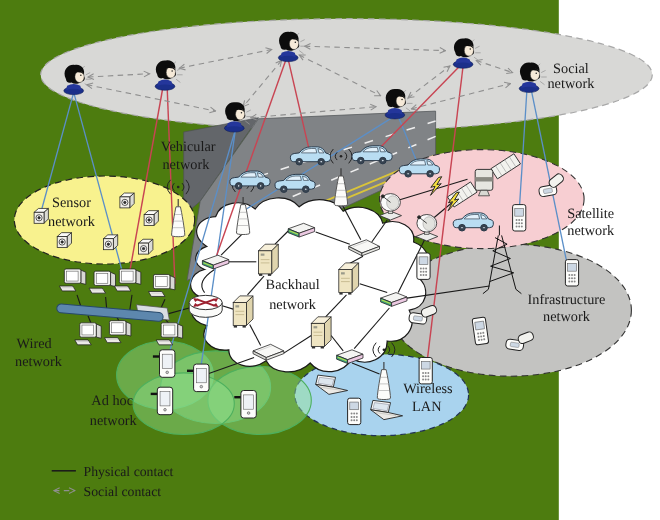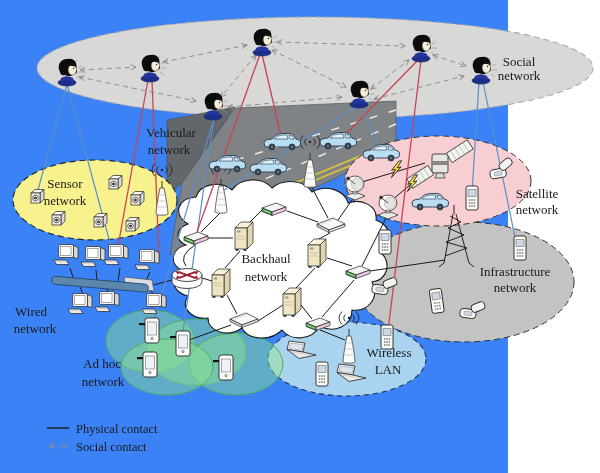--- a/index.html
+++ b/index.html
@@ -1,16 +1,16 @@
 <!DOCTYPE html>
 <html><head>
 <meta charset="utf-8">
 <style>
   html,body{margin:0;padding:0;background:#fff;}
-  #stage{width:508px;height:473px;position:relative;background:#3b82f6;font-family:"Liberation Serif",serif;}
+  #stage{width:508px;height:473px;position:relative;background:#4d7c0f;font-family:"Liberation Serif",serif;}
   text{font-family:"Liberation Serif",serif;fill:#1a1a1a;}
   .netlabel{font-size:13px;}
   .legendtxt{font-size:12.5px;}
   .pl{stroke:#1a1a1a;stroke-width:1;fill:none;}
   .blu{stroke:#5b8fc8;stroke-width:1.2;fill:none;}
   .red{stroke:#c84553;stroke-width:1.3;fill:none;}
   .soc{stroke:#8f8f8f;stroke-width:1;fill:none;stroke-dasharray:5 4;}
 </style>
 </head>
 <body>

